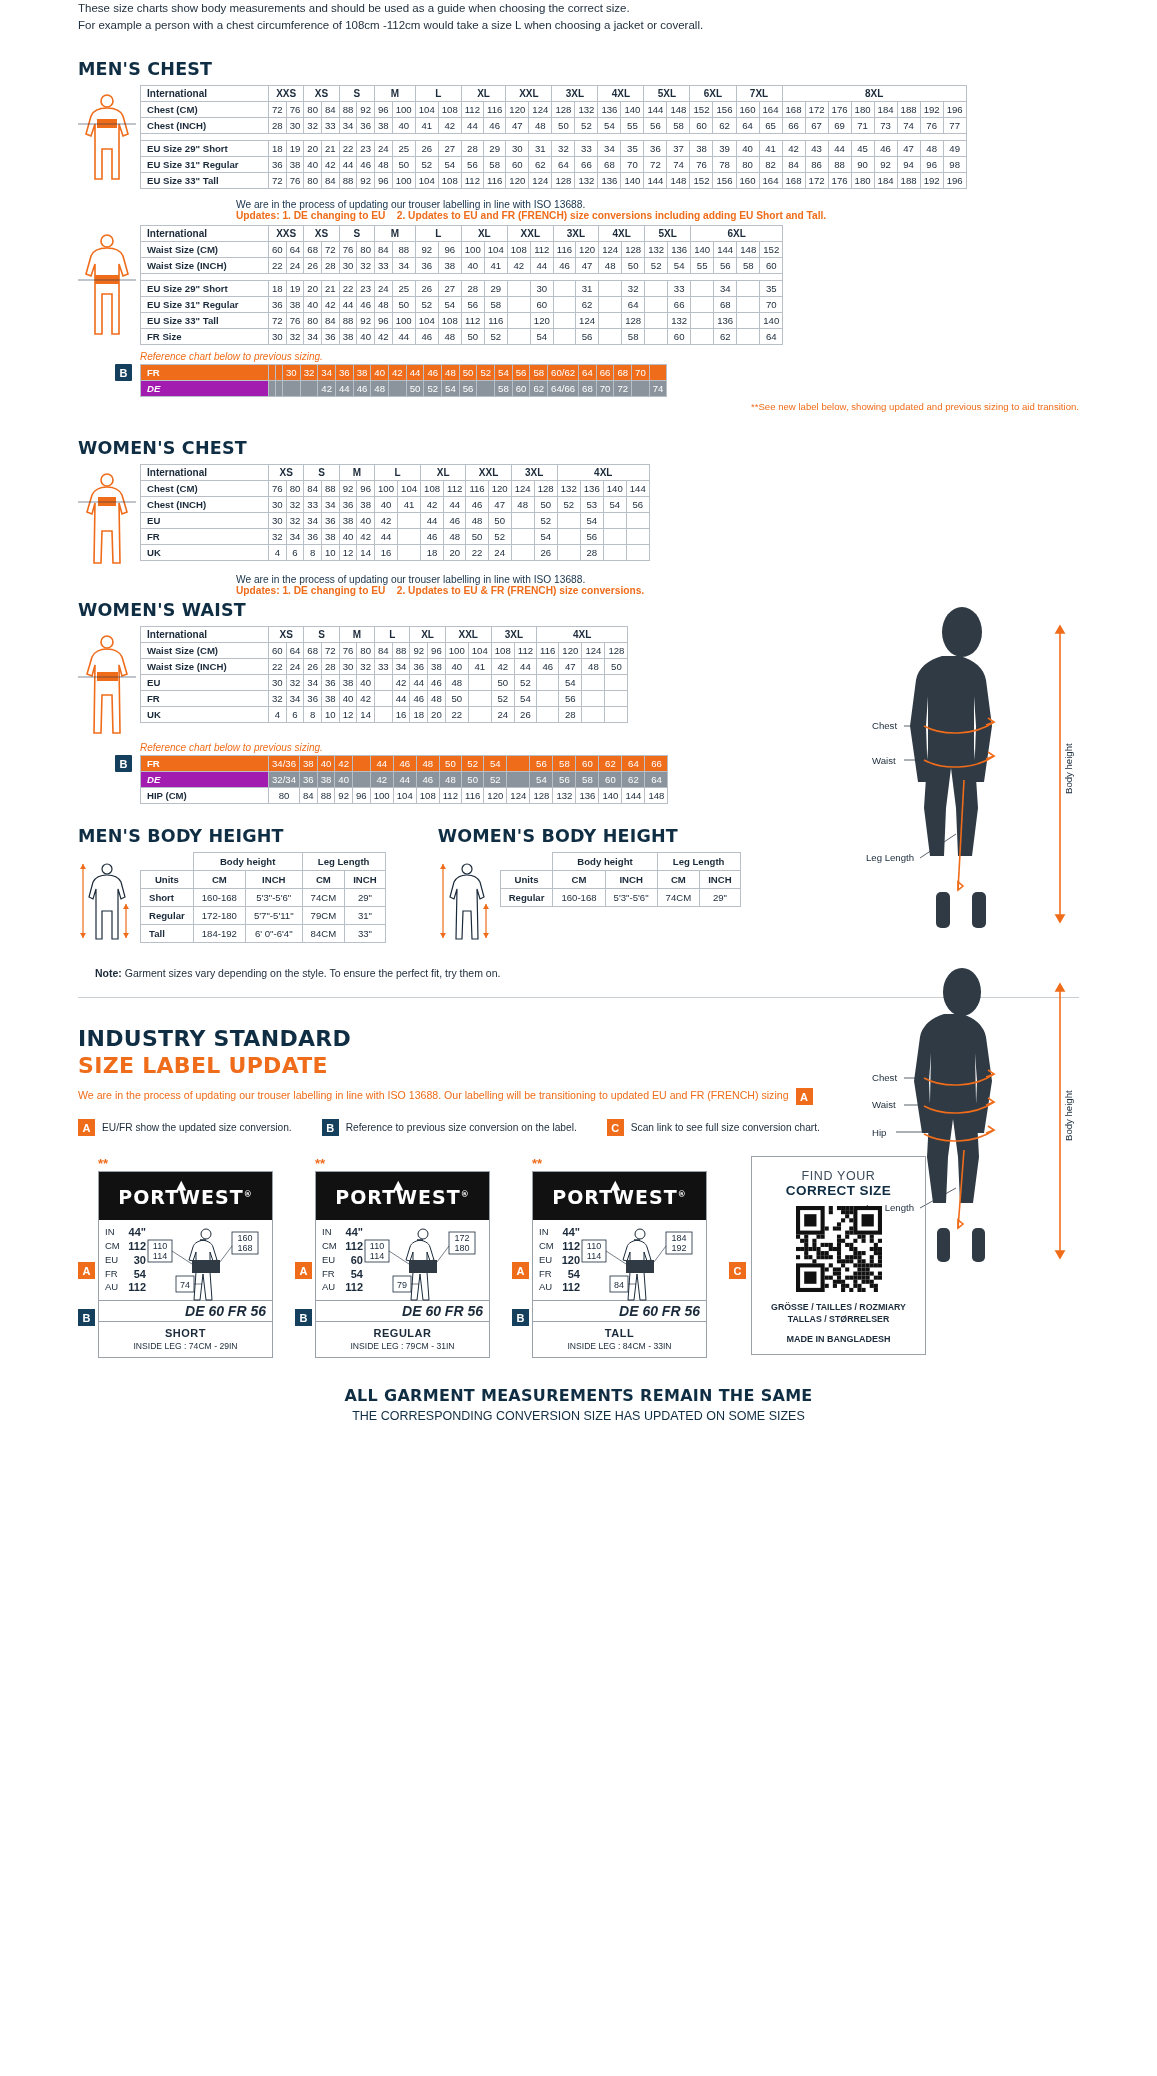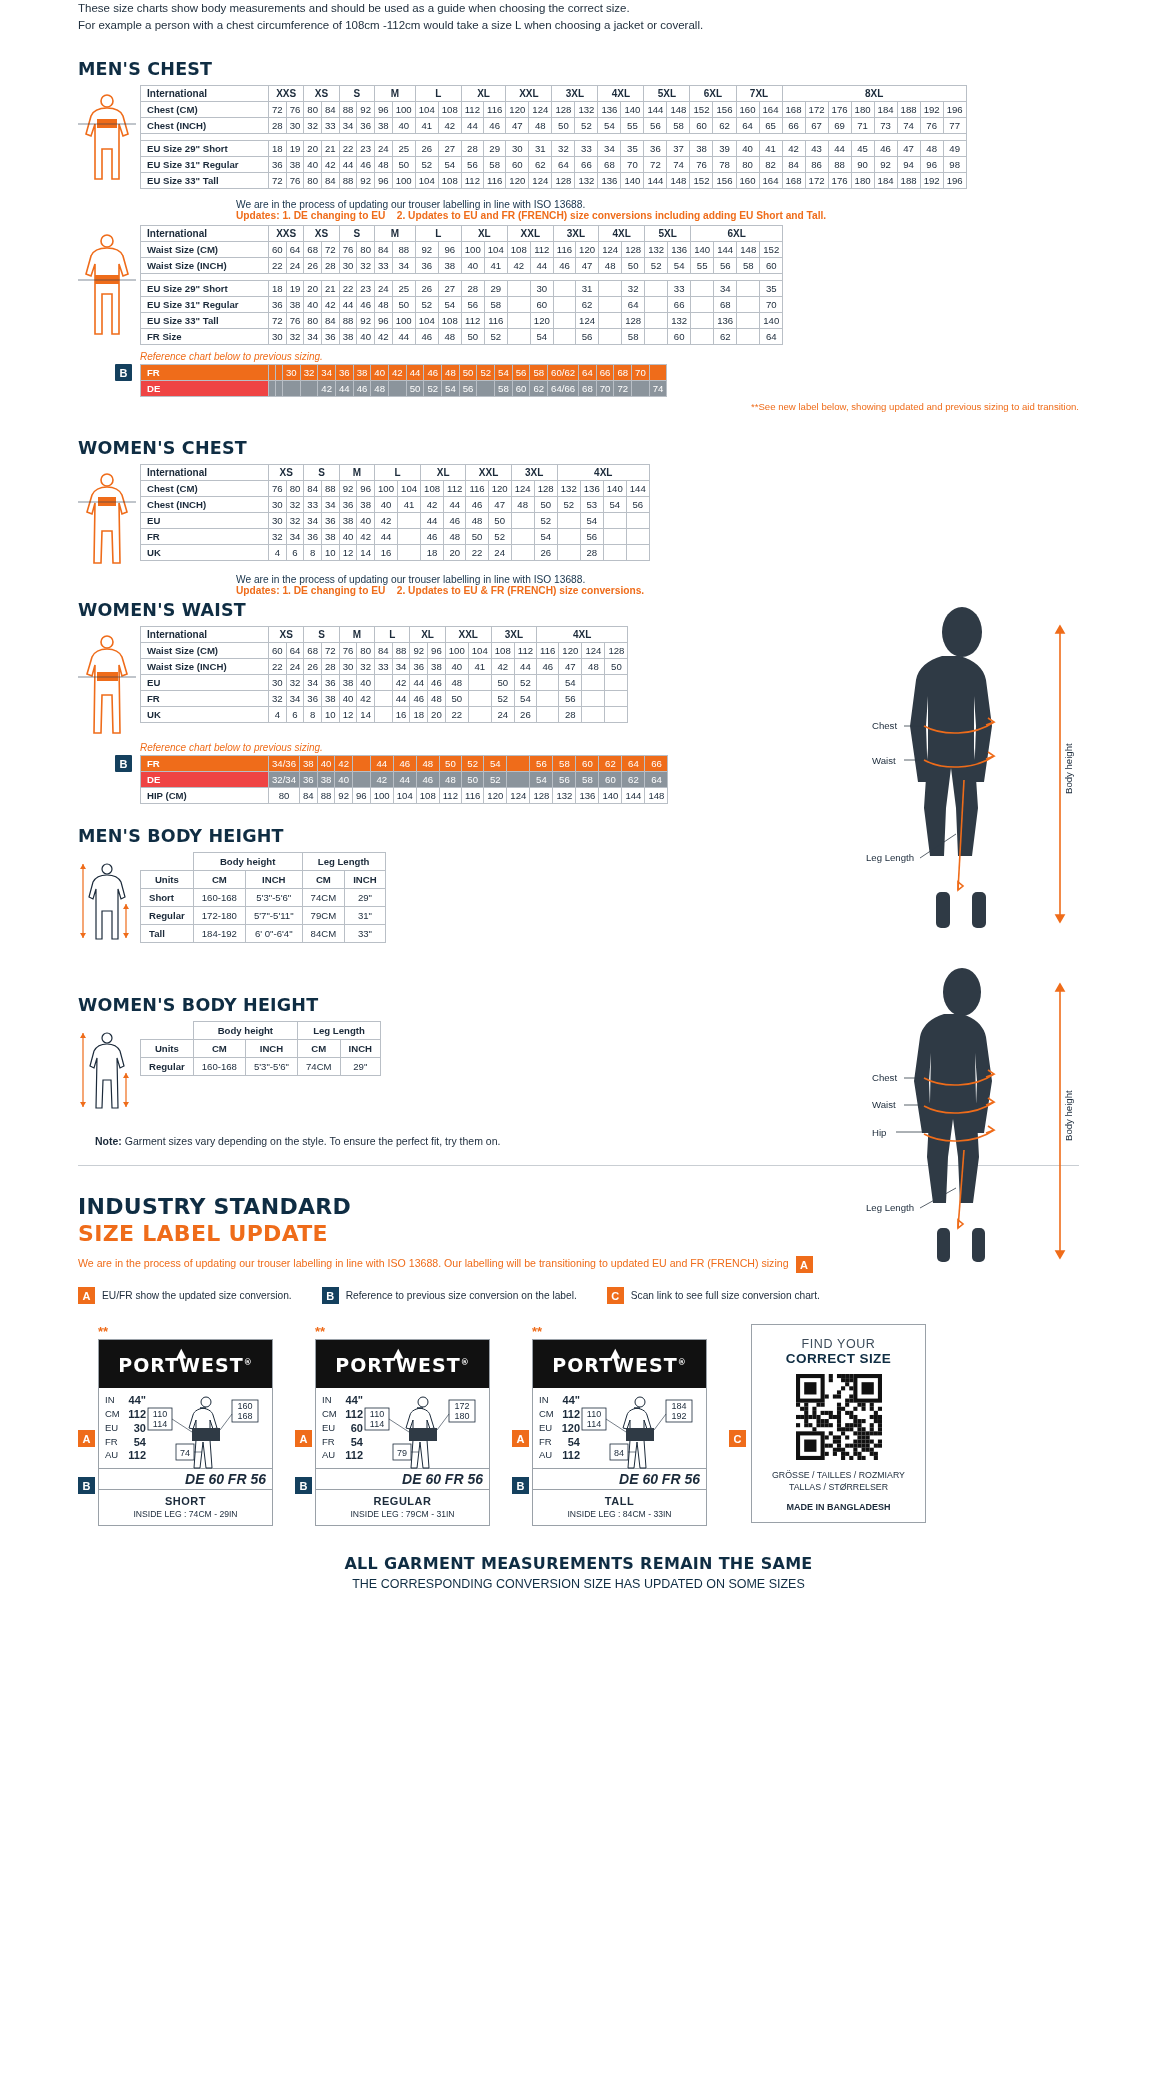--- a/index.html
+++ b/index.html
@@ -53,35 +53,35 @@
     padding-left: 6px;
     font-weight: 700;
     width: 128px;
   }
   table.sz th.hdr { font-weight: 700; font-size: 10px; }
   table.sz tr.spacer td { border-left: 1px solid #b9bfc6; border-right: 1px solid #b9bfc6; border-top: none; border-bottom: none; height: 7px; }
 
   .orange-row td { background: #ef6c1a; color: #fff; font-weight: 700; border-color: #ef6c1a; }
   .orange-row td.lbl { background: #ef6c1a; color: #fff; }
   .grey-row td { background: #8b949c; color: #fff; font-weight: 700; border-color: #8b949c; }
-  .grey-row td.lbl { background: #ef4444; color: #fff; }
+  .grey-row td.lbl { background: #a21caf; color: #fff; font-style: italic; }
 
   .note-update { font-size: 10.2px; color: #16324a; margin: 6px 0 4px 158px; }
   .note-update .u { color: #ef6c1a; font-weight: 700; }
   .ref-note { font-size: 10px; font-style: italic; color: #ef6c1a; margin: 6px 0 2px 62px; }
   .star-note { font-size: 9.6px; color: #ef6c1a; text-align: right; margin: 4px 0 0 0; }
 
   .bbadge {
     display: inline-flex; align-items: center; justify-content: center;
     width: 17px; height: 17px; background: #14405e; color: #fff;
     font-size: 11px; font-weight: 700; border-radius: 1px;
   }
   .badge-col { width: 62px; flex: 0 0 62px; display: flex; align-items: center; justify-content: flex-end; padding-right: 8px; }
 
-  .body-height-wrap { display: flex; gap: 52px; margin-top: 22px; flex-direction: column; }
+  .body-height-wrap { display: flex; gap: 52px; margin-top: 22px; }
   table.bh { border-collapse: collapse; font-size: 9.6px; }
   table.bh th, table.bh td { border: 1px solid #b9bfc6; padding: 3px 8px; text-align: center; white-space: nowrap; height: 18px; }
   table.bh th { font-weight: 700; }
   table.bh td.first { font-weight: 700; text-align: left; }
 
   .note-bottom { font-size: 10.5px; margin: 24px 0 0 17px; color: #1b2a3a; }
   .note-bottom b { font-weight: 700; }
 
   
   .models { position: absolute; right: 78px; top: 604px; width: 215px; }
@@ -119,21 +119,21 @@
   .deline { border-top: 1px solid #9aa1a8; font-size: 14px; font-style: italic; font-weight: 700; padding: 2px 6px; text-align: right; }
   .label-foot { border-top: 1px solid #9aa1a8; text-align: center; padding: 5px 4px 6px 4px; }
   .label-foot .fit { font-weight: 700; font-size: 11px; letter-spacing: 0.5px; }
   .label-foot .leg { font-size: 8.6px; margin-top: 2px; }
   .side-tag { position: absolute; left: 0; width: 17px; height: 17px; display: flex; align-items: center; justify-content: center; color: #fff; font-size: 11px; font-weight: 700; }
 
   .qr-card { width: 175px; border: 1px solid #9aa1a8; text-align: center; padding: 12px 8px 10px 8px; position: relative; }
   .qr-card .f1 { font-size: 12.5px; color: #3c4b59; letter-spacing: 0.6px; }
   .qr-card .f2 { font-size: 13.5px; font-weight: 700; color: #0f2d43; letter-spacing: 0.4px; margin-bottom: 8px; }
   .qr { width: 86px; height: 86px; margin: 0 auto 10px auto; }
-  .qr-card .g { font-size: 8.8px; font-weight: 400; line-height: 1.35; color: #1b2a3a; }
+  .qr-card .g { font-size: 8.8px; font-weight: 700; line-height: 1.35; color: #1b2a3a; }
   .qr-card .m { font-size: 9px; font-weight: 700; margin-top: 8px; }
 
   .final { text-align: center; margin-top: 28px; }
   .final .l1 { font-size: 16px; font-weight: 700; color: #0f2d43; font-family: "DejaVu Sans", sans-serif; letter-spacing: 0.3px; }
   .final .l2 { font-size: 12.5px; color: #0f2d43; margin-top: 4px; }
 </style>
 </head>
 <body>
 
 <div class="page">

